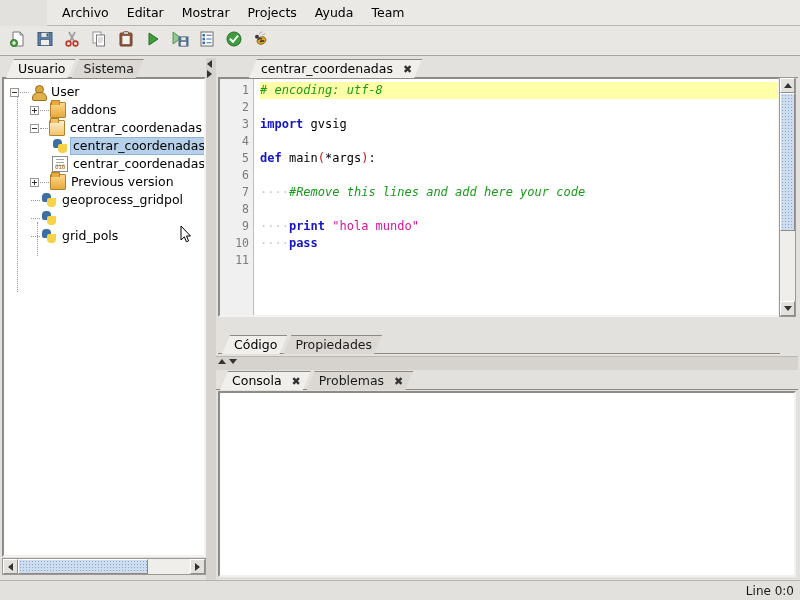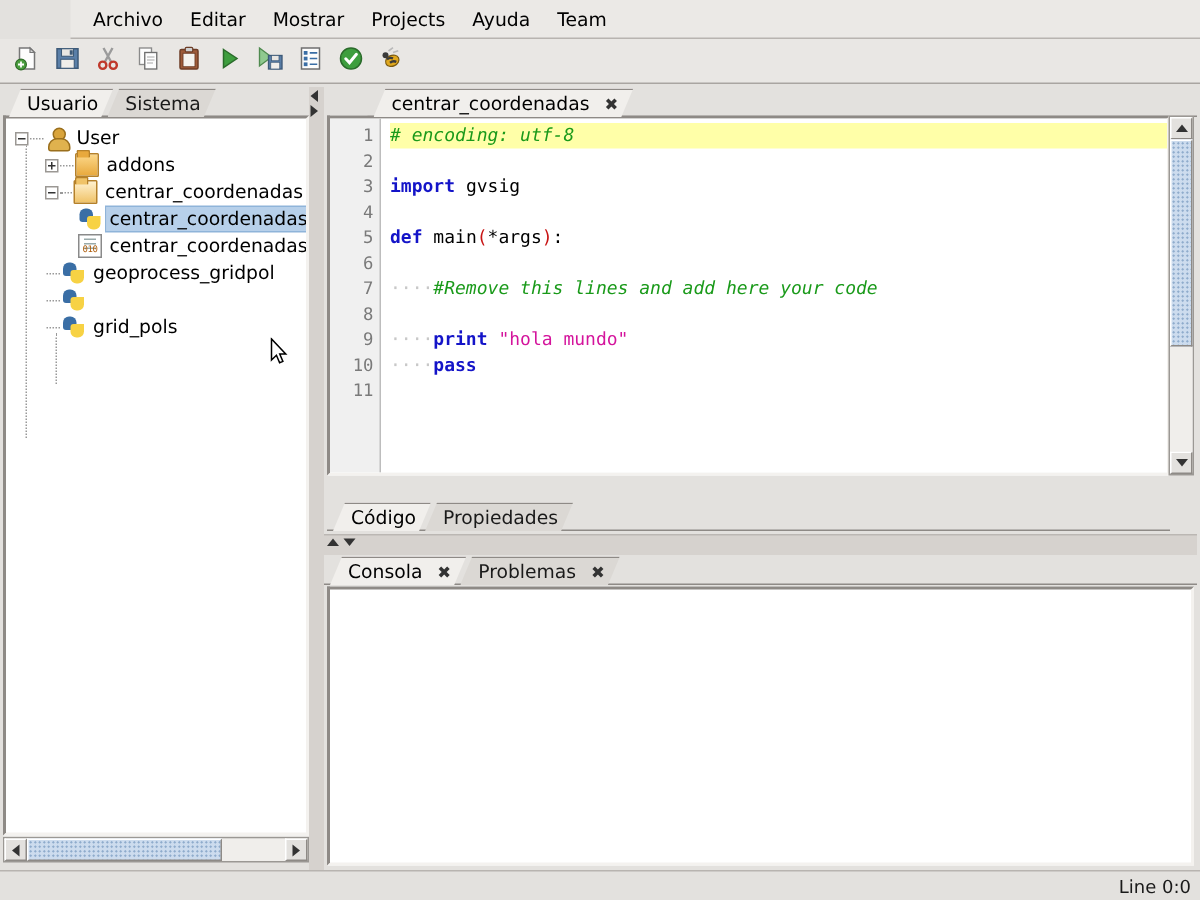--- a/index.html
+++ b/index.html
@@ -425,20 +425,27 @@
             <span class="blines">
                 <i></i>
                 <i></i>
                 <i></i>
               </span>
             <span class="bnum">010</span>
           </span>
           <span class="tlabel">centrar_coordenadas</span>
         </div>
 
+        <div class="trow">
+          <span class="tgutter" style="flex-basis:22px;"></span>
+          <span class="expander plus"></span>
+          <span class="dashline"></span>
+          <span class="ticon ic-folder"></span>
+          <span class="tlabel">Previous version</span>
+        </div>
 
         <div class="trow">
           <span class="tgutter" style="flex-basis:22px;"></span>
           <span class="dashline"></span>
           <span class="ticon ic-py"></span>
           <span class="tlabel">geoprocess_gridpol</span>
         </div>
 
         <div class="trow">
           <span class="tgutter" style="flex-basis:22px;"></span>

